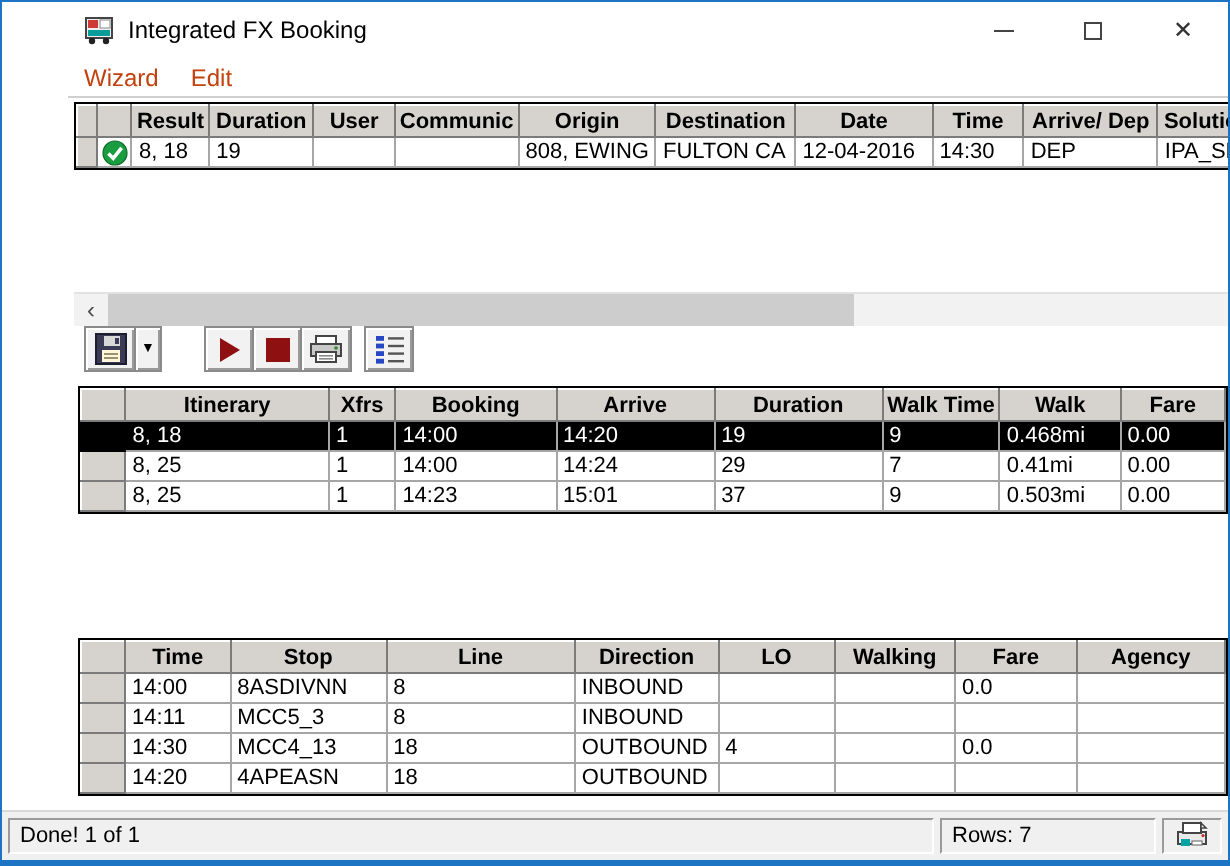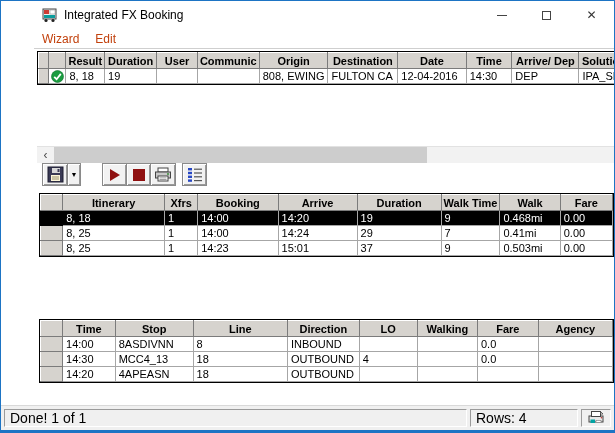--- a/index.html
+++ b/index.html
@@ -91,21 +91,21 @@
   .tb-print { width: 26px; margin-left: -1px; }
   .tb-details { width: 25px; margin-left: 6px; }
   .play-shape { width: 0; height: 0; border-left: 10px solid #8f1010; border-top: 6px solid transparent; border-bottom: 6px solid transparent; }
   .stop-shape { width: 12px; height: 12px; background: #8f1010; }
 
   
   .statusbar {
     position: absolute; left: 0; right: 0; bottom: 0; height: 25px;
     background: #f0f0f0; border-top: 1px solid #d9d9d9;
     display: flex; align-items: flex-start; gap: 3px; padding: 3px;
-    font-size: 14px;
+    font-size: 11px;
   }
   .sb-panel {
     height: 18px; border: 1px solid; border-color: #9a9a9a #ffffff #ffffff #9a9a9a;
     display: flex; align-items: center; padding: 0 5px; background:#f0f0f0;
   }
   .sb-msg { flex: 1; }
   .sb-rows { width: 108px; }
   .sb-iconpanel { width: 30px; justify-content: center; padding: 0; }
 </style>
 </head>
@@ -340,20 +340,31 @@
           <td>8ASDIVNN</td>
           <td>8</td>
           <td>INBOUND</td>
           <td></td>
           <td></td>
           <td>0.0</td>
           <td></td>
         </tr>
         <tr>
           <td class="selcell"></td>
+          <td>14:11</td>
+          <td>MCC5_3</td>
+          <td>8</td>
+          <td>INBOUND</td>
+          <td></td>
+          <td></td>
+          <td></td>
+          <td></td>
+        </tr>
+        <tr>
+          <td class="selcell"></td>
           <td>14:30</td>
           <td>MCC4_13</td>
           <td>18</td>
           <td>OUTBOUND</td>
           <td>4</td>
           <td></td>
           <td>0.0</td>
           <td></td>
         </tr>
         <tr>
@@ -368,21 +379,21 @@
           <td></td>
         </tr>
       </tbody>
         </table>
     </div>
 
   </div>
 
   <div class="statusbar">
     <div class="sb-panel sb-msg">Done! 1 of 1</div>
-    <div class="sb-panel sb-rows">Rows: 4</div>
+    <div class="sb-panel sb-rows">Rows: 7</div>
     <div class="sb-panel sb-iconpanel">
       <svg width="19" height="16" viewBox="0 0 19 16">
         <rect x="2" y="6" width="14" height="6" fill="#e9e9e9" stroke="#444" stroke-width="1"></rect>
         <rect x="4.5" y="1.5" width="9" height="5" fill="#ffffff" stroke="#444" stroke-width="1"></rect>
         <path d="M13.5 1.5 L16 4 L13.5 4 Z" fill="#fff" stroke="#444" stroke-width="0.8"></path>
         <rect x="3.5" y="9.5" width="4.5" height="3.5" fill="#00a3a3"></rect>
         <rect x="9" y="10.5" width="5" height="2" fill="#ffffff" stroke="#777" stroke-width="0.6"></rect>
         <circle cx="14.5" cy="7.8" r="0.8" fill="#c03030"></circle>
       </svg>
     </div>

